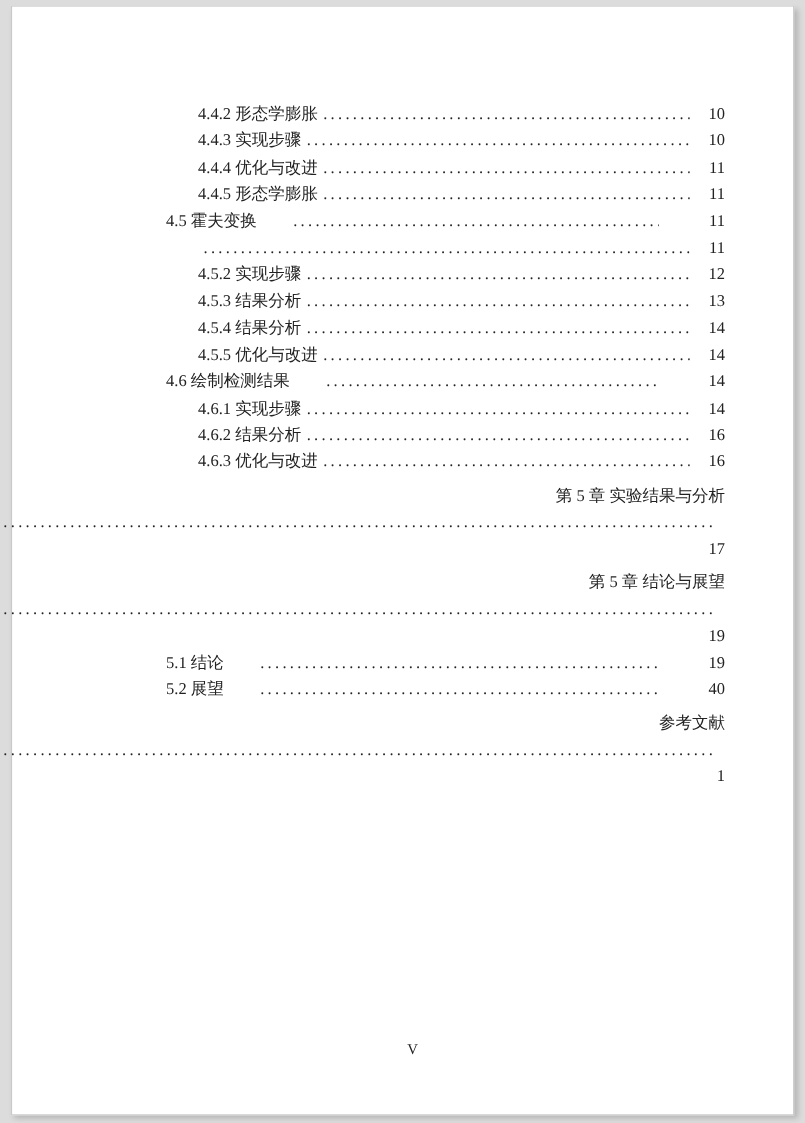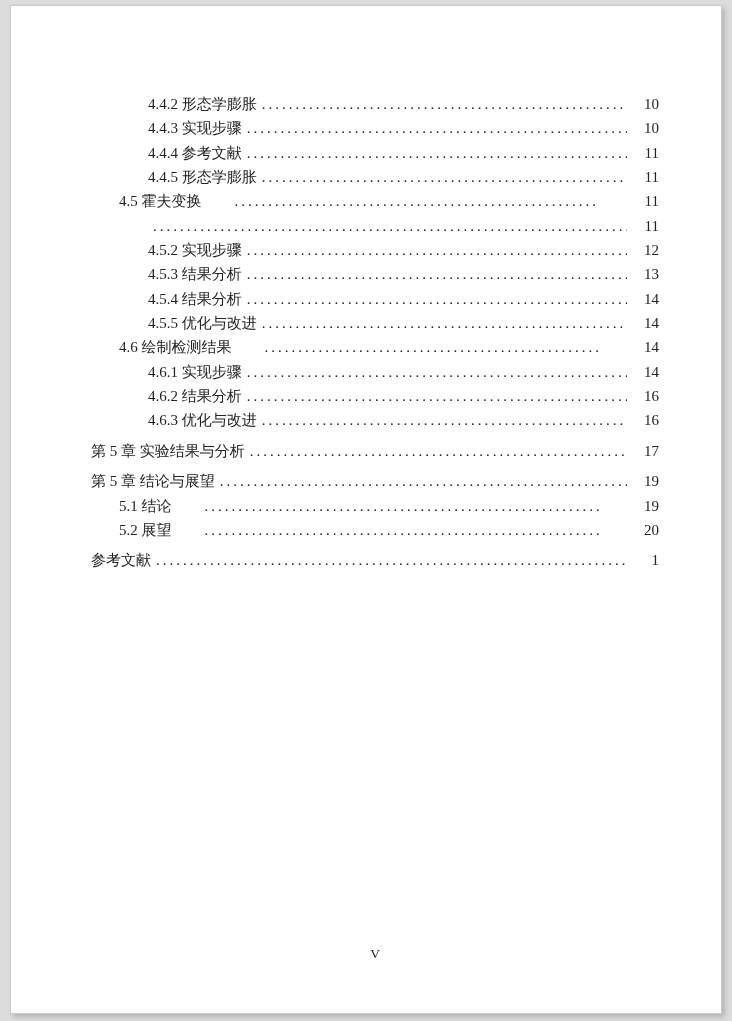--- a/index.html
+++ b/index.html
@@ -30,22 +30,23 @@
   .toc {
     padding: 86px 62px 0 80px;
   }
   .toc-row {
     display: flex;
     align-items: flex-end;
     line-height: 24.35px;
     font-size: 15px;
     color: var(--text, #222222);
     white-space: nowrap;
+    margin-left: 32px;
   }
-  .toc-row.lv1 { margin-top: 6px; }
+  .toc-row.lv1 { margin-top: 6px; flex-direction: column; }
   .toc-row.lv2 { padding-left: 28px; gap: 28px; }
   .toc-row.lv3 { padding-left: 57px; }
   .toc-label {
     flex: 0 0 auto;
   }
   .toc-leader {
     flex: 1 1 auto;
     overflow: hidden;
     white-space: nowrap;
     letter-spacing: 3px;
@@ -79,21 +80,21 @@
     <span class="toc-page">10</span>
   </div>
 
   <div class="toc-row lv3">
     <span class="toc-label">4.4.3 实现步骤</span>
     <span class="toc-leader">............................................................................................................................................</span>
     <span class="toc-page">10</span>
   </div>
 
   <div class="toc-row lv3">
-    <span class="toc-label">4.4.4 参考文献</span>
+    <span class="toc-label">4.4.4 优化与改进</span>
     <span class="toc-leader">............................................................................................................................................</span>
     <span class="toc-page">11</span>
   </div>
 
   <div class="toc-row lv3">
     <span class="toc-label">4.4.5 形态学膨胀</span>
     <span class="toc-leader">............................................................................................................................................</span>
     <span class="toc-page">11</span>
   </div>
 
@@ -170,21 +171,21 @@
 
   <div class="toc-row lv2">
     <span class="toc-label">5.1 结论</span>
     <span class="toc-leader">............................................................................................................................................</span>
     <span class="toc-page">19</span>
   </div>
 
   <div class="toc-row lv2">
     <span class="toc-label">5.2 展望</span>
     <span class="toc-leader">............................................................................................................................................</span>
-    <span class="toc-page">20</span>
+    <span class="toc-page">40</span>
   </div>
 
   <div class="toc-row lv1">
     <span class="toc-label">参考文献</span>
     <span class="toc-leader">............................................................................................................................................</span>
     <span class="toc-page">1</span>
   </div>
 </div>
     <div class="footer">V</div>
   </div>

